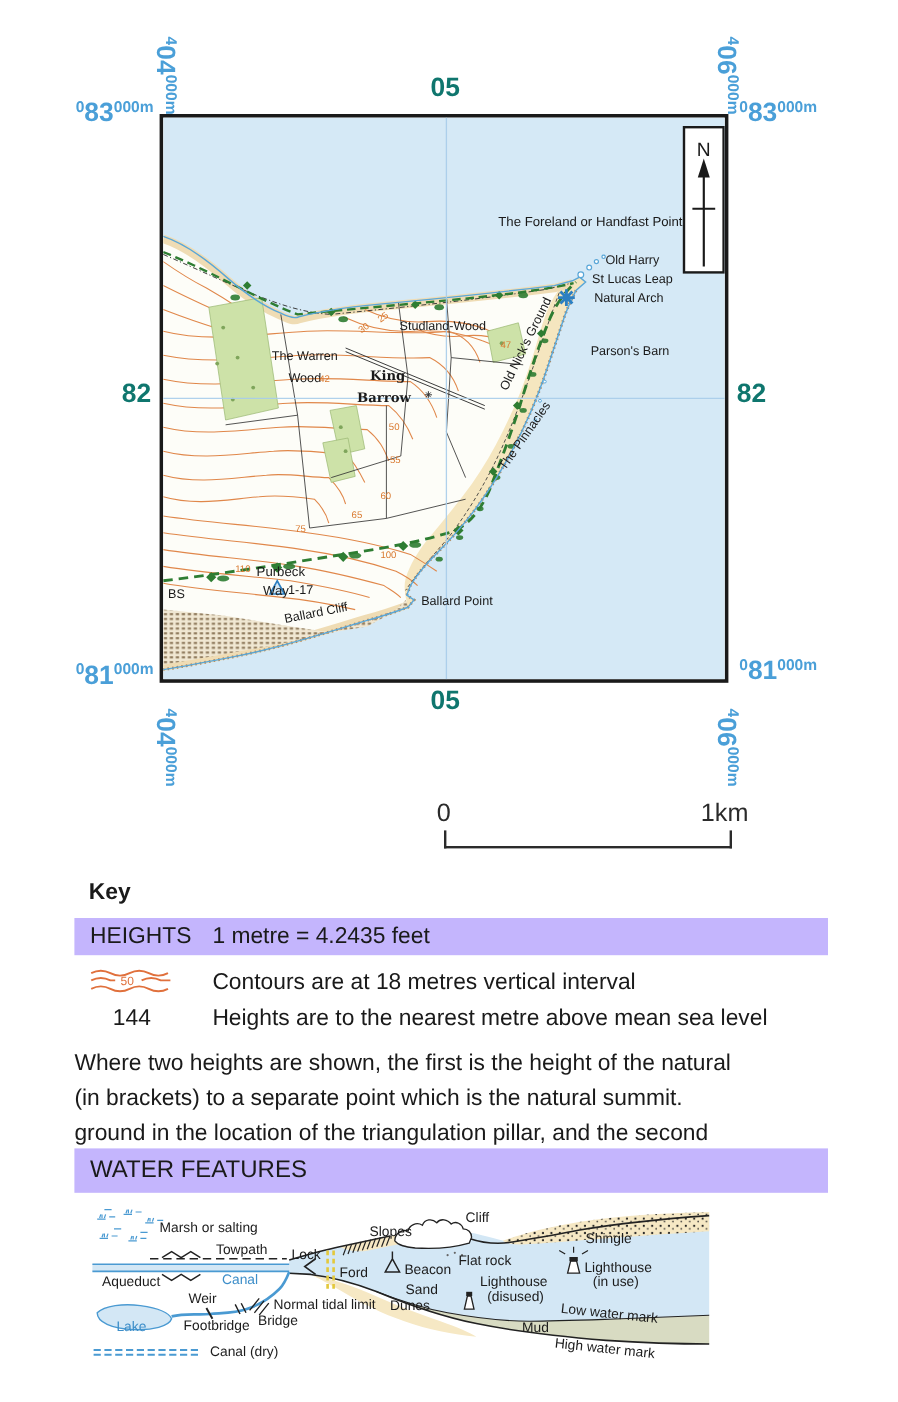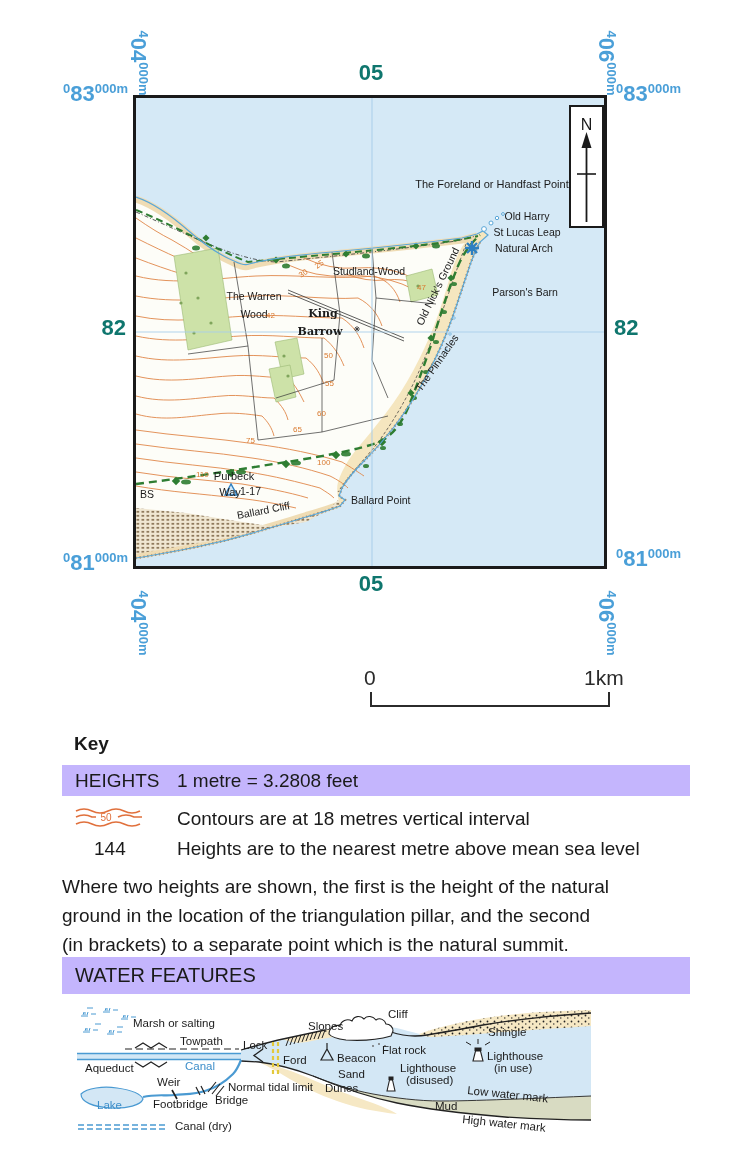--- a/index.html
+++ b/index.html
@@ -260,41 +260,41 @@
   </div>
 
   <div class="scale-num" style="left:364px;top:666px">0</div>
   <div class="scale-num" style="left:584px;top:666px">1km</div>
   <div class="scalebar"></div>
 
   <div class="key-title">Key</div>
 
   <div class="key-bar bar1">
     <span class="cell1">HEIGHTS</span>
-    <span class="cell2">1 metre = 3.2808 feet</span>
+    <span class="cell2">1 metre = 4.2435 feet</span>
   </div>
 
   <svg style="position:absolute;left:74px;top:806px" width="70" height="24" viewBox="0 0 70 24">
     <g fill="none" stroke="#e0703c" stroke-width="1.6">
       <path d="M2,5 q8,-4 16,0 t16,0 t16,0 t16,0"></path>
       <path d="M2,11 q8,-4 16,0 l4,0"></path>
       <path d="M44,11 q8,-4 16,0 l8,0"></path>
       <path d="M2,18 q8,-4 16,0 t16,0 t16,0 t16,0"></path>
     </g>
     <text x="32" y="14.5" text-anchor="middle" font-size="10" fill="#e0703c">50</text>
   </svg>
   <div class="krow" style="left:177px;top:808px">Contours are at 18 metres vertical interval</div>
 
   <div class="krow" style="left:94px;top:838px">144</div>
   <div class="krow" style="left:177px;top:838px">Heights are to the nearest metre above mean sea level</div>
 
   <div class="note">
     <div>Where two heights are shown, the first is the height of the natural</div>
+    <div>(in brackets) to a separate point which is the natural summit.</div>
     <div>ground in the location of the triangulation pillar, and the second</div>
-    <div>(in brackets) to a separate point which is the natural summit.</div>
   </div>
 
   <div class="key-bar bar2">
     <span class="cell1">WATER FEATURES</span>
   </div>
 
   <svg style="position:absolute;left:73px;top:1002px" width="520" height="140" viewBox="0 0 520 140">
     <defs>
       <g id="tuft" stroke="#4a9ad2" stroke-width="1" fill="none">
         <path d="M0,0 h7 M10,-2 h5 M2,-1 l1,-3 M4,-1 l0,-3 M6,-1 l1,-3"></path>

